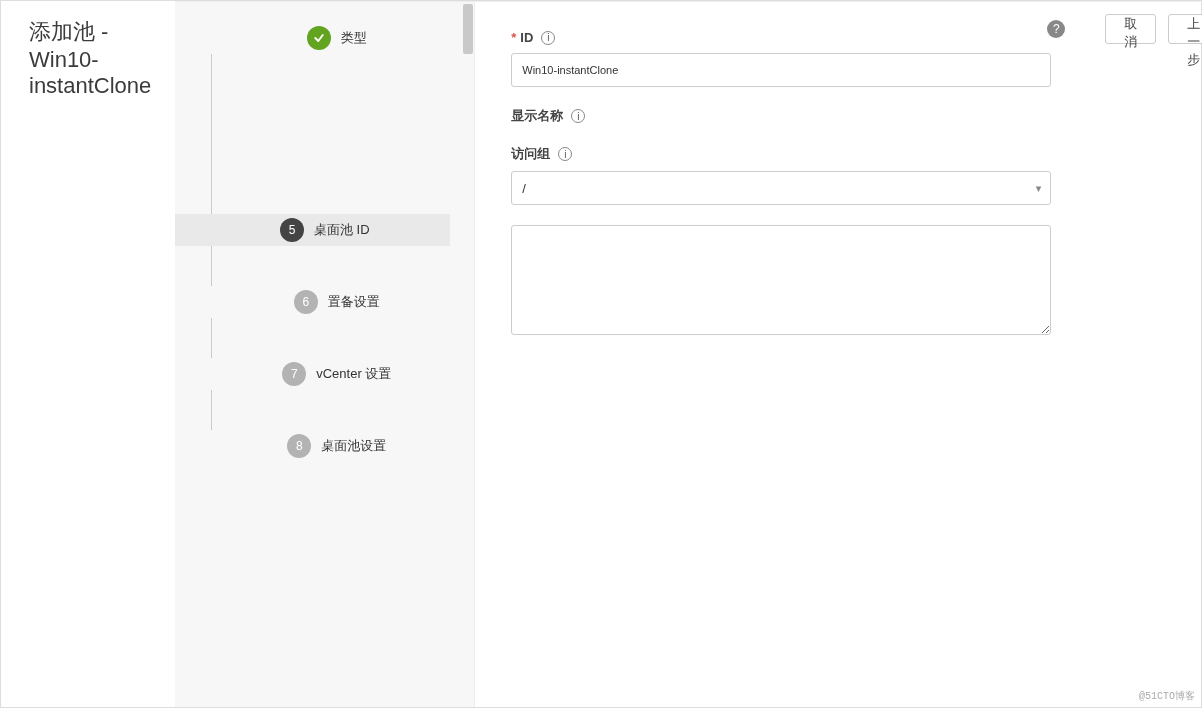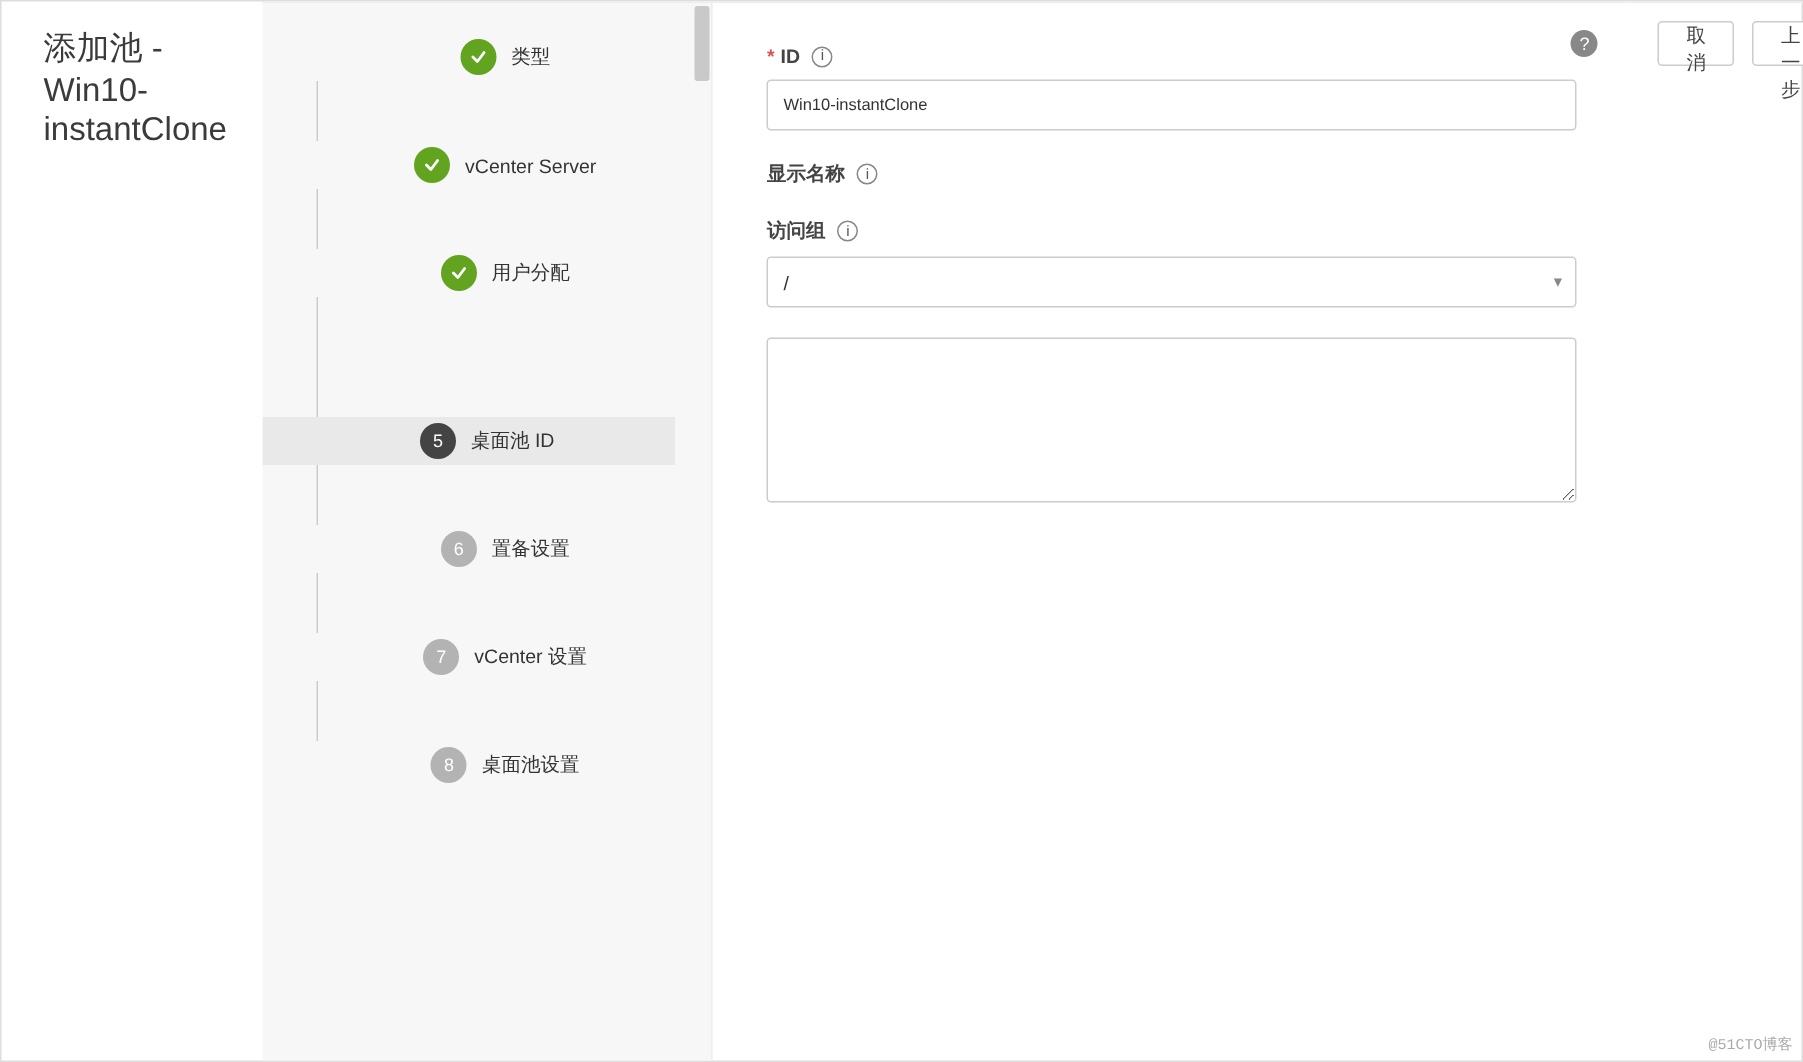--- a/index.html
+++ b/index.html
@@ -48,37 +48,21 @@
       <div class="steps" id="steps-container">
           <div class="step">
             <div class="badge done">
               <svg viewBox="0 0 16 16" fill="none" stroke="#fff" stroke-width="2.5" stroke-linecap="round" stroke-linejoin="round">
                 <polyline points="3,8 7,12 13,4"></polyline>
               </svg>
             </div>
             <div class="step-label">类型</div>
           </div>
           <div class="connector"></div>
-          <div class="step">
-            <div class="badge done">
-              <svg viewBox="0 0 16 16" fill="none" stroke="#fff" stroke-width="2.5" stroke-linecap="round" stroke-linejoin="round">
-                <polyline points="3,8 7,12 13,4"></polyline>
-              </svg>
-            </div>
-            <div class="step-label">vCenter Server</div>
-          </div>
           <div class="connector"></div>
-          <div class="step">
-            <div class="badge done">
-              <svg viewBox="0 0 16 16" fill="none" stroke="#fff" stroke-width="2.5" stroke-linecap="round" stroke-linejoin="round">
-                <polyline points="3,8 7,12 13,4"></polyline>
-              </svg>
-            </div>
-            <div class="step-label">用户分配</div>
-          </div>
           <div class="connector"></div>
           <div class="connector"></div>
           <div class="step current-row">
             <div class="badge current">5</div>
             <div class="step-label">桌面池 ID</div>
           </div>
           <div class="connector"></div>
           <div class="step">
             <div class="badge future">6</div>
             <div class="step-label">置备设置</div>

